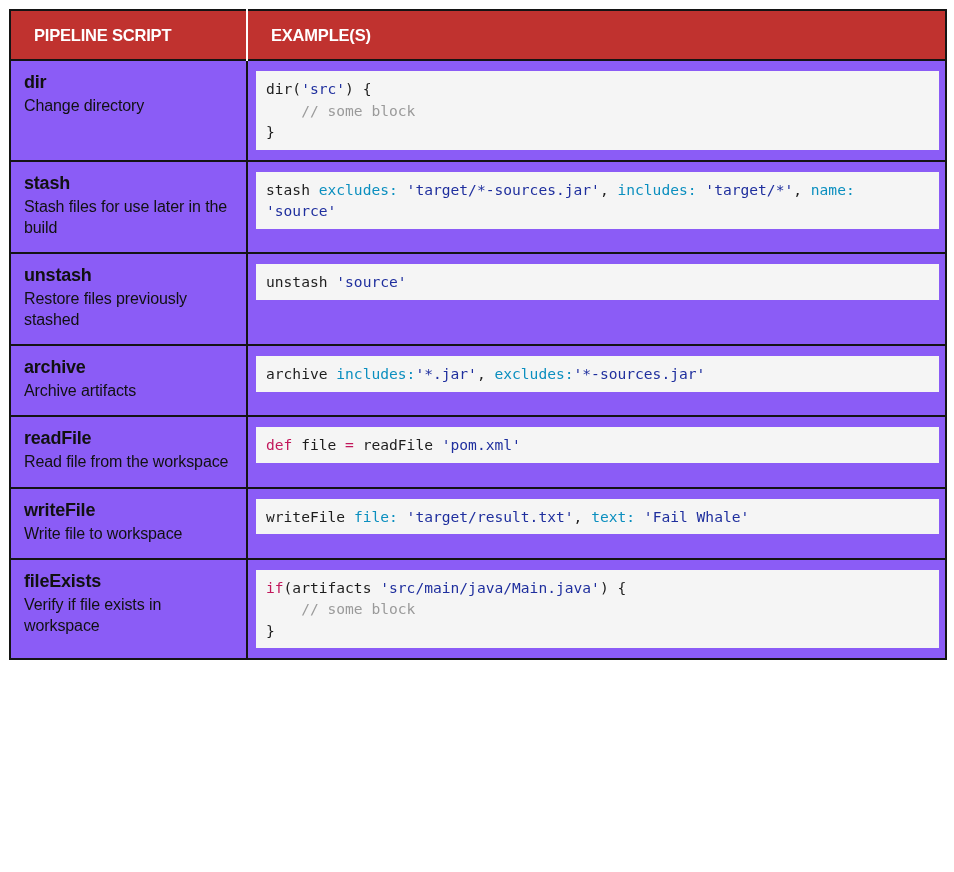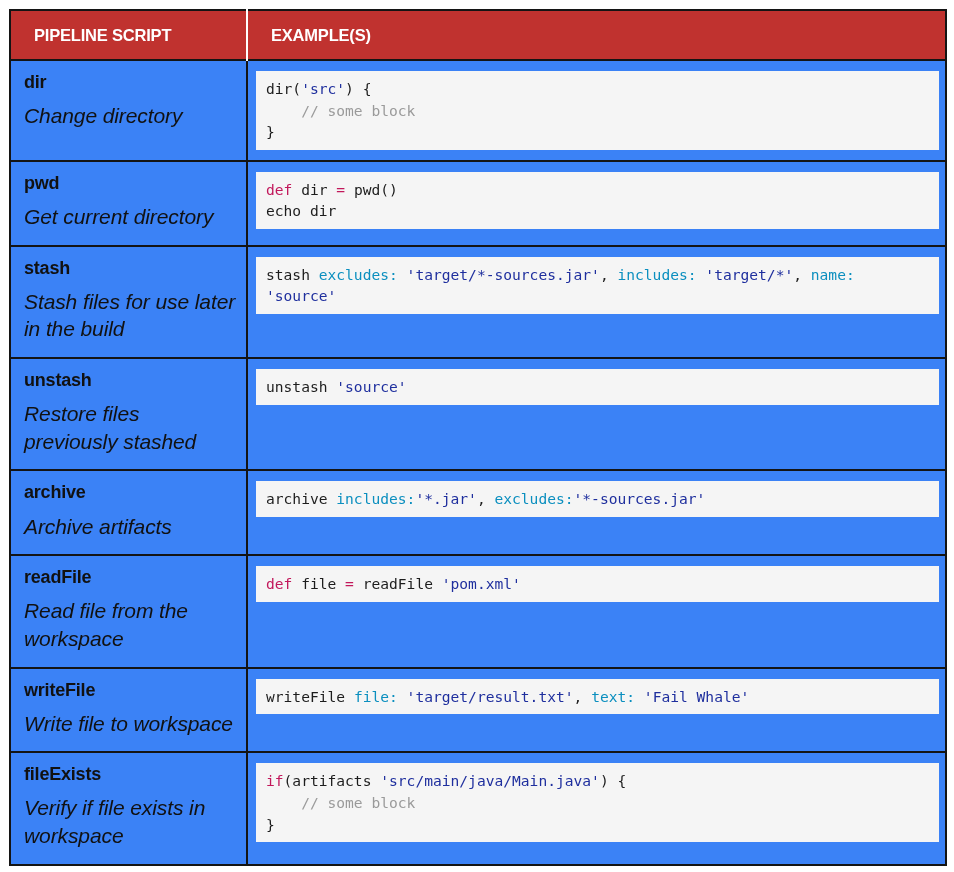--- a/index.html
+++ b/index.html
@@ -44,46 +44,45 @@
     border: none;
     height: 22px;
   }
   thead th.th-left  { border-right: 2px solid #ffffff; }
   thead tr { border-bottom: 2px solid #141414; }
 
   
   tbody td {
     border-top: 2px solid #141414;
     vertical-align: top;
-    background: #3b82f6;
+    background: #8b5cf6;
   }
   tbody tr:first-child td { border-top: none; }
 
   td.cell-script {
     border-right: 2px solid #141414;
     padding: 10px 10px 14px 13px;
   }
   td.cell-example {
     padding: 10px 6px 10px 8px;
   }
 
   .script-name {
     font-weight: bold;
     font-size: 18px;
     color: #111111;
     line-height: 1.28;
     letter-spacing: -0.2px;
   }
   .script-desc {
-    font-style: italic;
-    font-size: 21px;
+    font-size: 16px;
     color: #111111;
     line-height: 1.32;
     letter-spacing: -0.1px;
-    margin-top: 8px;
+    margin-top: 1px;
   }
 
   
   pre.code {
     margin: 0;
     background: #f5f5f5;
     padding: 7px 8px 7px 10px;
     font-family: "DejaVu Sans Mono", "Liberation Mono", monospace;
     font-size: 14.6px;
     line-height: 1.48;
@@ -117,30 +116,20 @@
     <tbody id="table-body">
         <tr>
           <td class="cell-script">
             <div class="script-name">dir</div>
             <div class="script-desc">Change directory</div>
           </td>
           <td class="cell-example">
             <pre class="code"><span class="tok-plain">dir(</span><span class="tok-str">'src'</span><span class="tok-plain">) {</span>
 <span class="tok-plain">    </span><span class="tok-comment">// some block</span>
 <span class="tok-plain">}</span></pre>
-          </td>
-        </tr>
-        <tr>
-          <td class="cell-script">
-            <div class="script-name">pwd</div>
-            <div class="script-desc">Get current directory</div>
-          </td>
-          <td class="cell-example">
-            <pre class="code"><span class="tok-kw">def</span><span class="tok-plain"> dir </span><span class="tok-op">=</span><span class="tok-plain"> pwd()</span>
-<span class="tok-plain">echo dir</span></pre>
           </td>
         </tr>
         <tr>
           <td class="cell-script">
             <div class="script-name">stash</div>
             <div class="script-desc">Stash files for use later in the build</div>
           </td>
           <td class="cell-example">
             <pre class="code"><span class="tok-plain">stash </span><span class="tok-param">excludes:</span><span class="tok-plain"> </span><span class="tok-str">'target/*-sources.jar'</span><span class="tok-plain">, </span><span class="tok-param">includes:</span><span class="tok-plain"> </span><span class="tok-str">'target/*'</span><span class="tok-plain">, </span><span class="tok-param">name:</span><span class="tok-plain"> </span><span class="tok-str">'source'</span></pre>
           </td>

